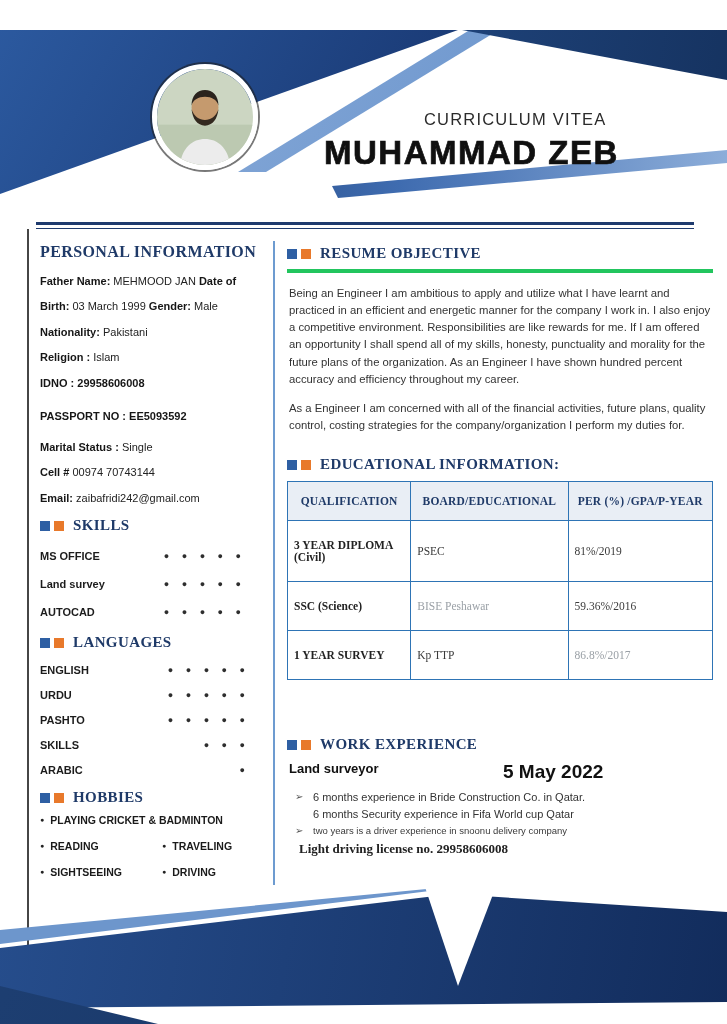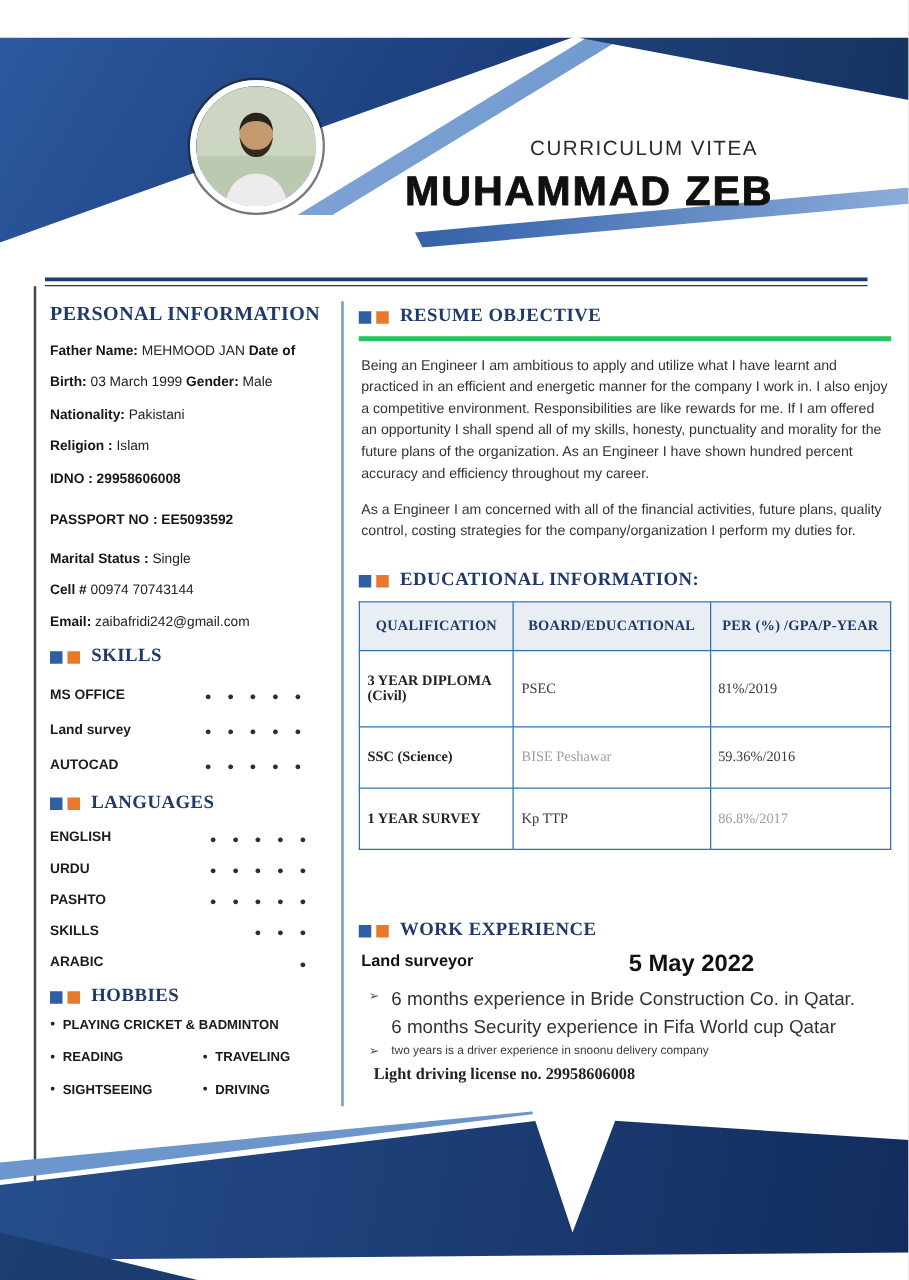--- a/index.html
+++ b/index.html
@@ -31,21 +31,21 @@
   .pline{font-size:11px;color:#222;margin-bottom:12.5px;line-height:1.18}
   .pline b{font-weight:700;color:#161616}
   .pline.strong span{font-weight:700;color:#161616}
 
   .sec-h{display:flex;align-items:center;gap:4px;margin:12px 0 8px}
   .sq{width:10px;height:10px;flex:none}
   .sq.b{background:#2e5fa3}
   .sq.o{background:#e8792b}
   .sec-h .t{font-family:"Liberation Serif",serif;font-weight:700;color:#1f3a68;font-size:15px;letter-spacing:.4px;margin-left:5px}
 
-  .rate-row{display:flex;align-items:flex-end;justify-content:space-between}
+  .rate-row{display:flex;align-items:center;justify-content:space-between}
   .rate-name{font-size:11px;font-weight:700;color:#1c1c1c}
   .dots{font-size:9px;letter-spacing:5px;color:#2e2e2e;white-space:nowrap}
   .skills .rate-row{width:206px;margin:16px 0}
   .langs .rate-row{width:210px;margin:13px 0}
 
   .hobbies .hobby{font-size:10.5px;font-weight:700;color:#1a1a1a;margin:7px 0}
   .hobby::before{content:"\25CF";font-size:7px;margin-right:6px;vertical-align:2px;color:#222}
   .hobby-grid{display:grid;grid-template-columns:122px 1fr;row-gap:0}
 
   
@@ -59,21 +59,21 @@
   .edu td{font-size:11.5px;color:#3a3a3a;padding:18px 6px;white-space:pre-line}
   .edu td:first-child{font-weight:700;color:#222}
   .edu tbody tr:nth-child(2) td:nth-child(2){color:#9aa0a6}
   .edu tbody tr:nth-child(3) td:nth-child(3){color:#9aa0a6}
 
   .work{margin-top:56px}
   .job-row{display:flex;margin:8px 0 8px 2px}
   .job-title{font-weight:700;font-size:13px;width:214px;color:#111}
   .job-date{font-weight:700;font-size:19px;color:#111}
   .bullets{list-style:none;margin-left:8px}
-  .bullets li{font-size:15px;color:#333;margin-bottom:5px;padding-left:18px;position:relative}
+  .bullets li{font-size:11px;color:#333;margin-bottom:5px;padding-left:18px;position:relative}
   li.arrow::before{content:"\27A2";position:absolute;left:0;top:0;font-size:10px;color:#555}
   li.small{font-size:9.5px;color:#3a3a3a}
   li.license{font-family:"Liberation Serif",serif;font-weight:700;font-size:13px;color:#222;padding-left:4px;margin-top:2px}
 
   
   .f-stripe{background:#6d96cc;clip-path:polygon(0 930px,458px 886px,470px 886px,0 944px)}
   .f-band{background:linear-gradient(100deg,#2a5496,#122c5c);clip-path:polygon(0 948px,452px 894px,727px 912px,727px 1002px,0 1008px)}
   .f-notch{background:#fff;clip-path:polygon(424px 884px,497px 884px,458px 986px)}
   .f-left-tri{background:linear-gradient(120deg,#24497f,#14305f);clip-path:polygon(0 986px,158px 1024px,0 1024px)}
 </style>

